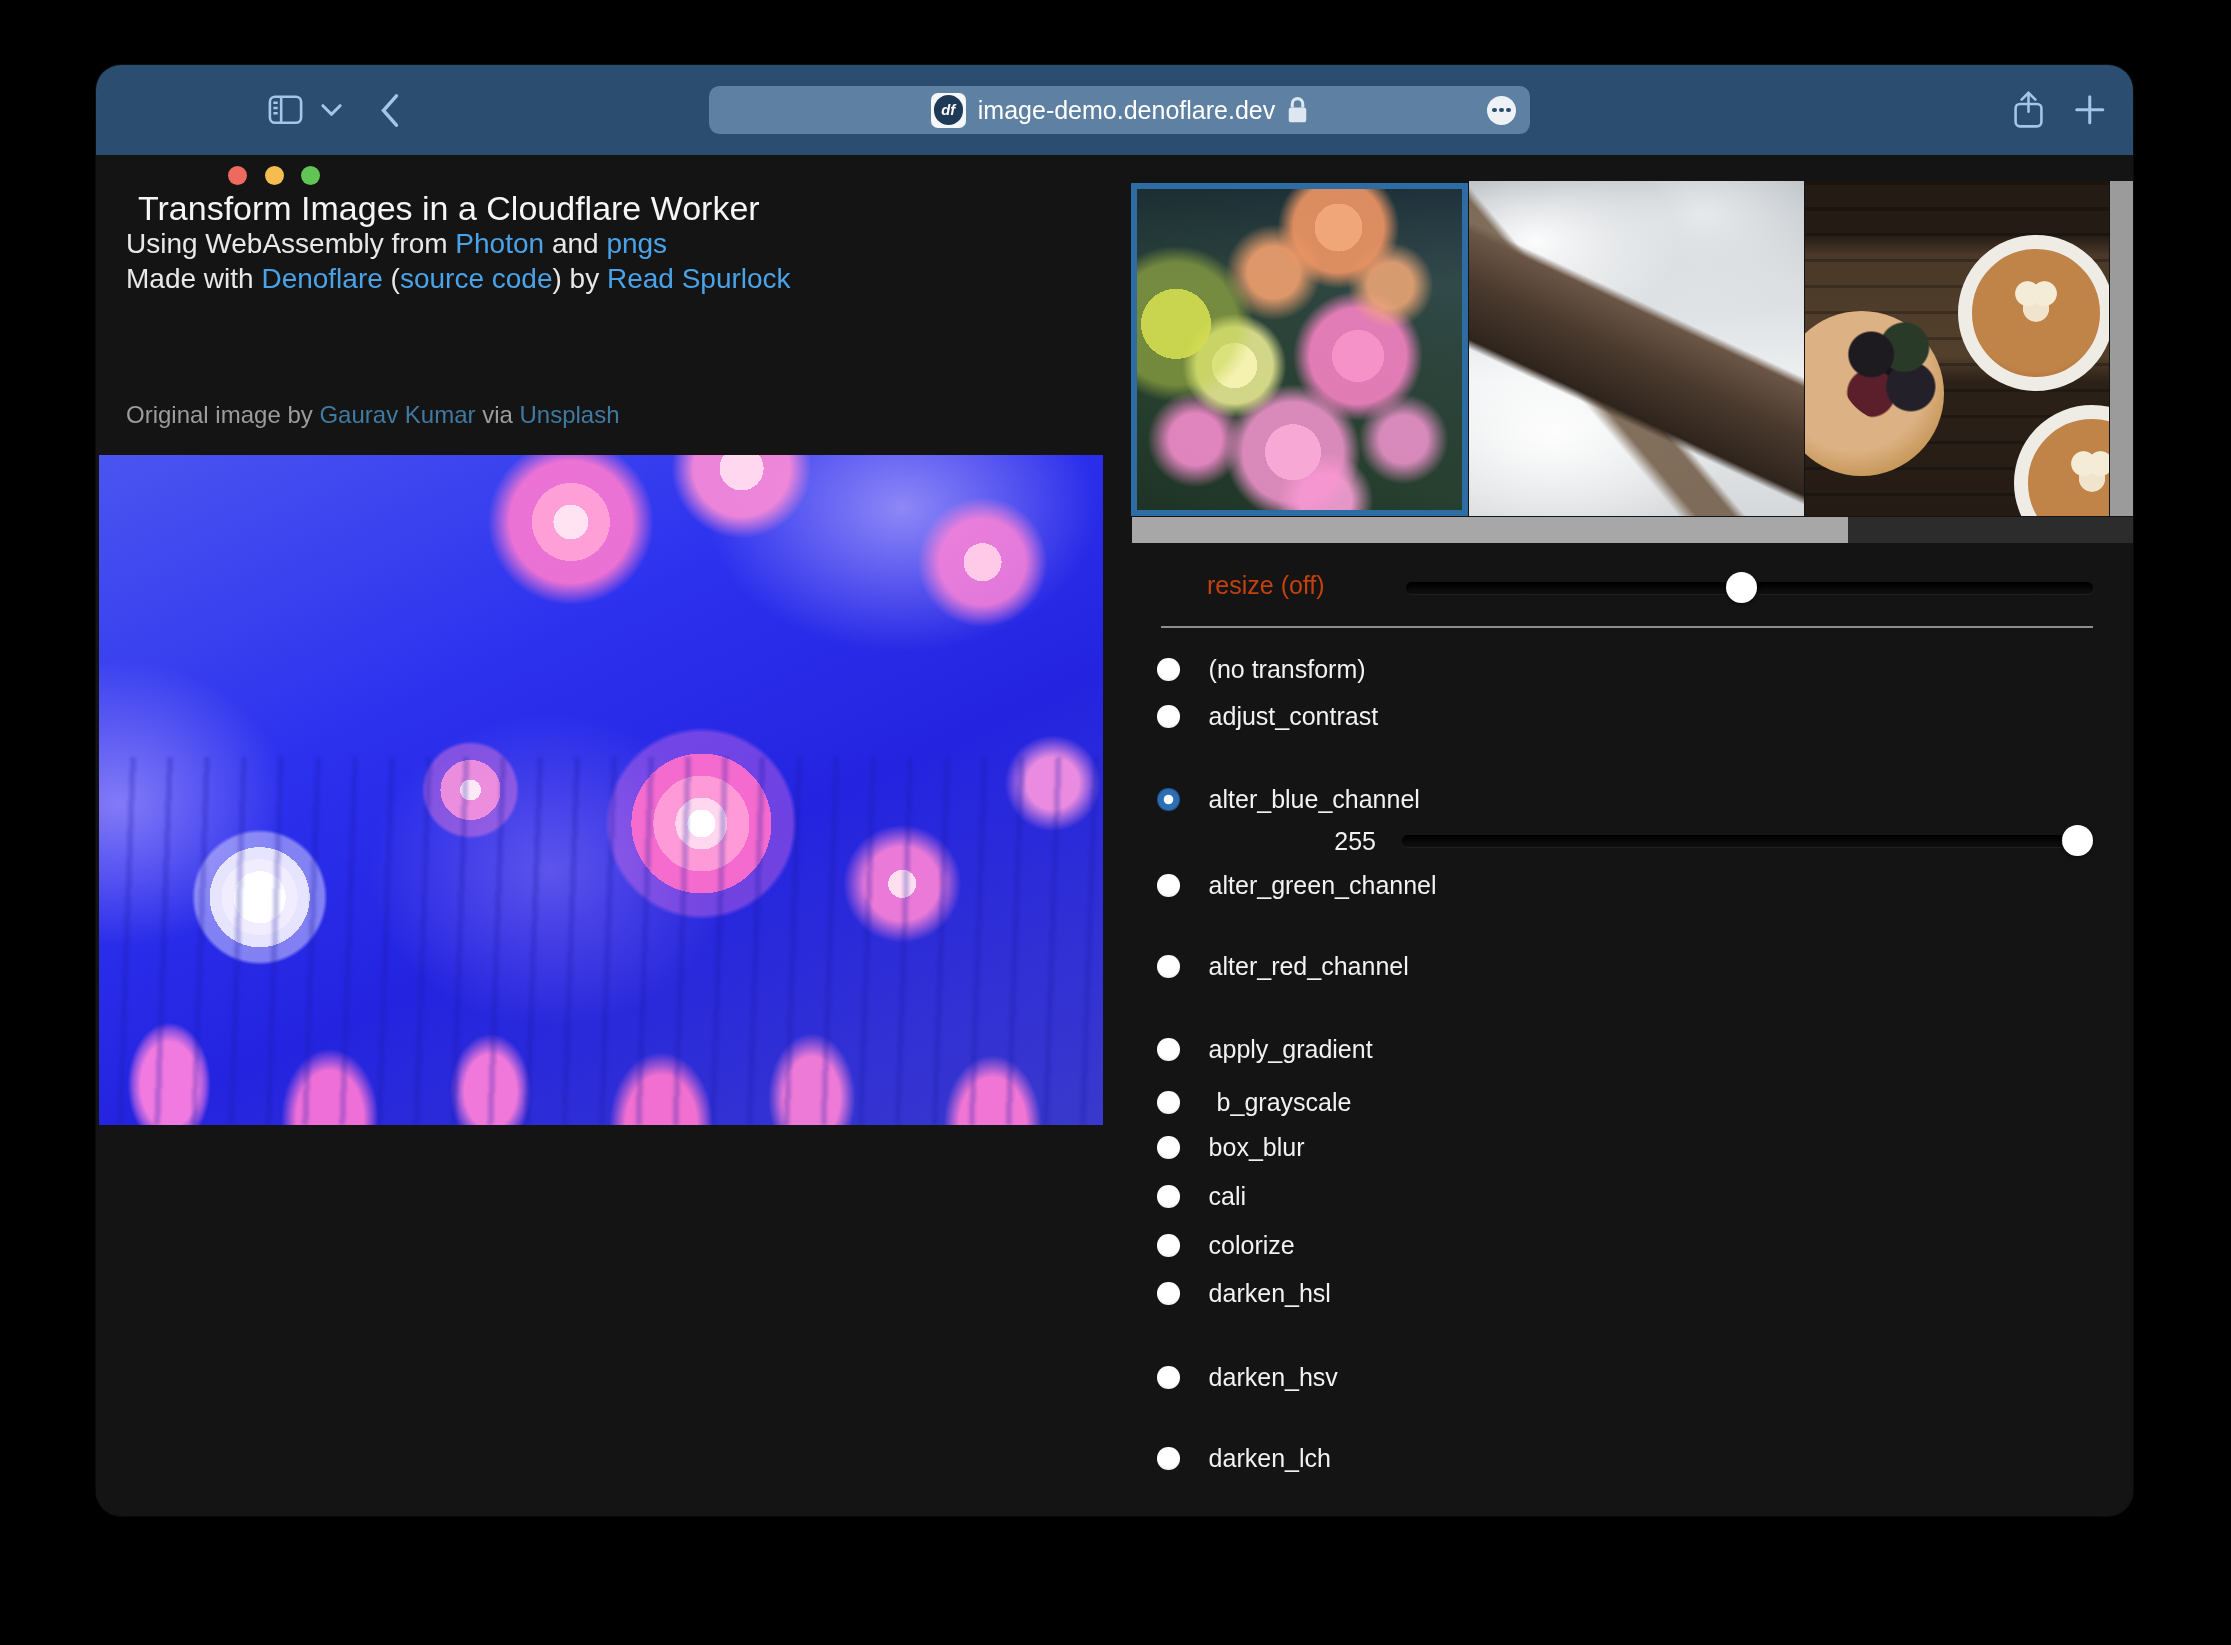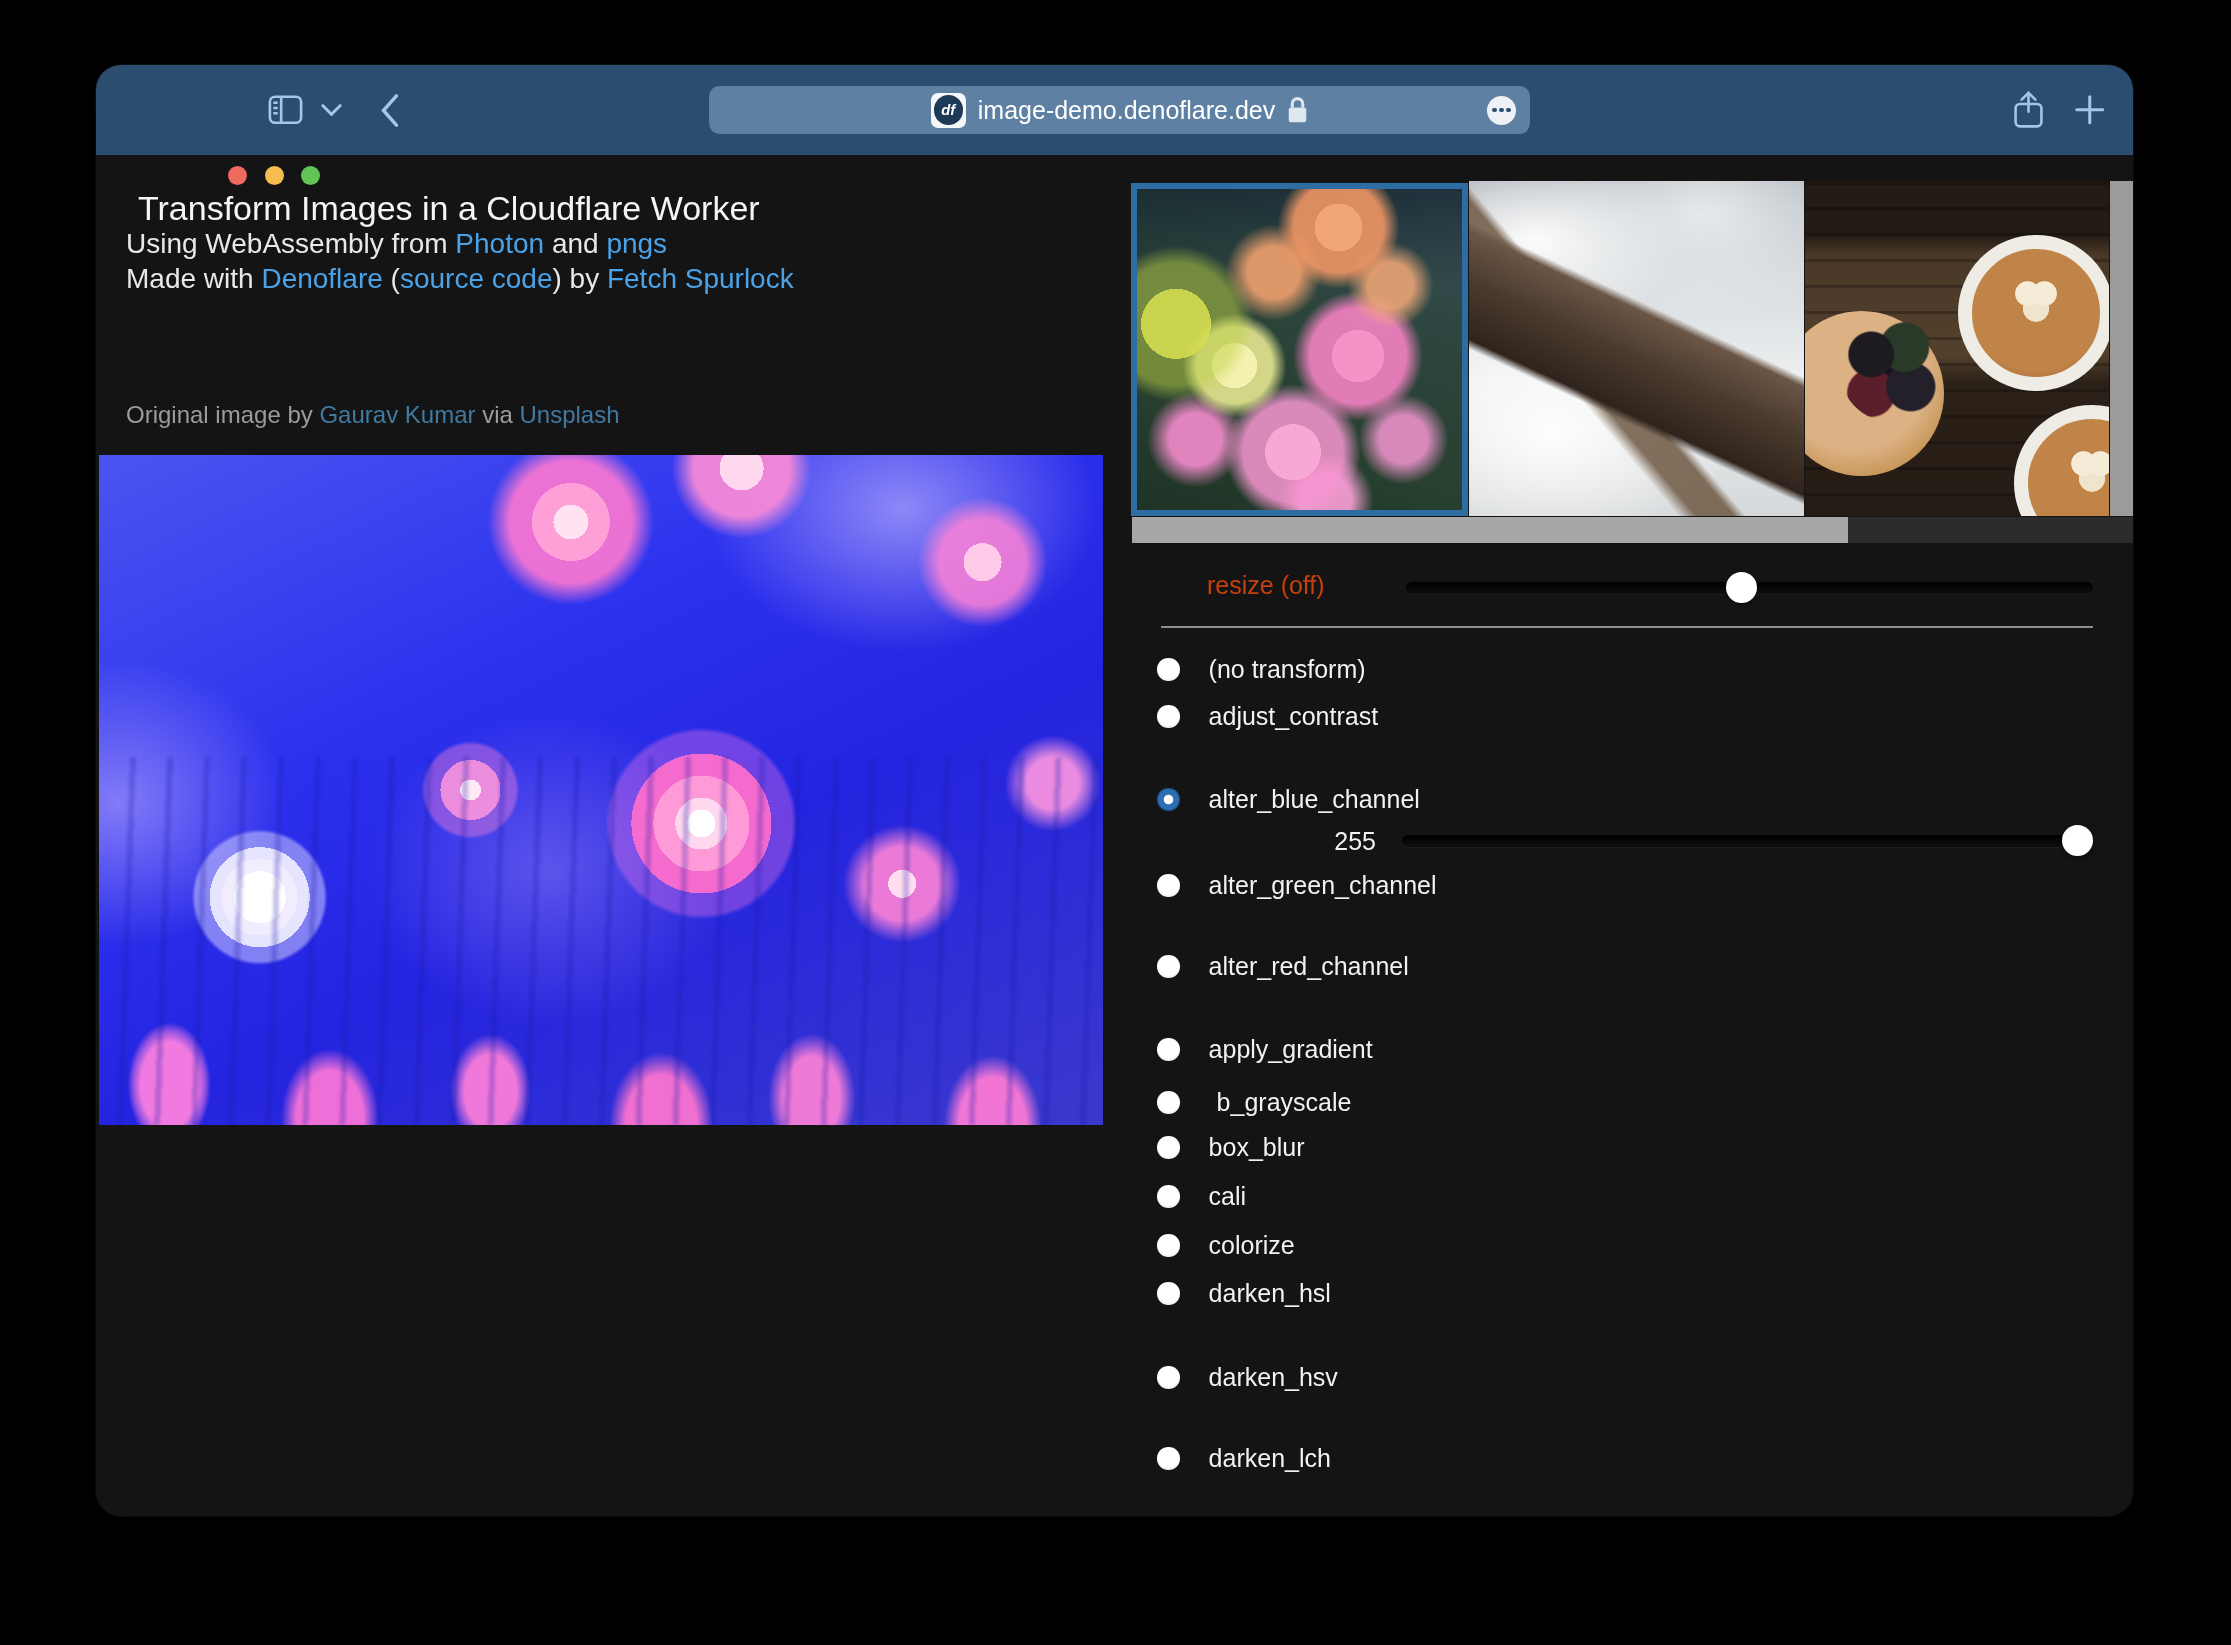--- a/index.html
+++ b/index.html
@@ -184,21 +184,21 @@
           <line x1="2" y1="17" x2="32" y2="17"></line>
       </svg>
     </span>
   </div>
 
   <div class="h-title">Transform Images in a Cloudflare Worker</div>
   <div class="h-line" style="top:163px">
     <span>Using WebAssembly from </span><a class="lnk">Photon</a><span> and </span><a class="lnk">pngs</a>
   </div>
   <div class="h-line" style="top:198px">
-    <span>Made with </span><a class="lnk">Denoflare</a><span> (</span><a class="lnk">source code</a><span>) by </span><a class="lnk">Fetch Spurlock</a>
+    <span>Made with </span><a class="lnk">Denoflare</a><span> (</span><a class="lnk">source code</a><span>) by </span><a class="lnk">Read Spurlock</a>
   </div>
 
   <div class="stat-line" style="top:336px">
     <span>Original image by </span><a class="mlnk">Gaurav Kumar</a><span> via </span><a class="mlnk">Unsplash</a>
   </div>
 
   <div class="mainimg">
       <div class="stems"></div>
     </div>
 

